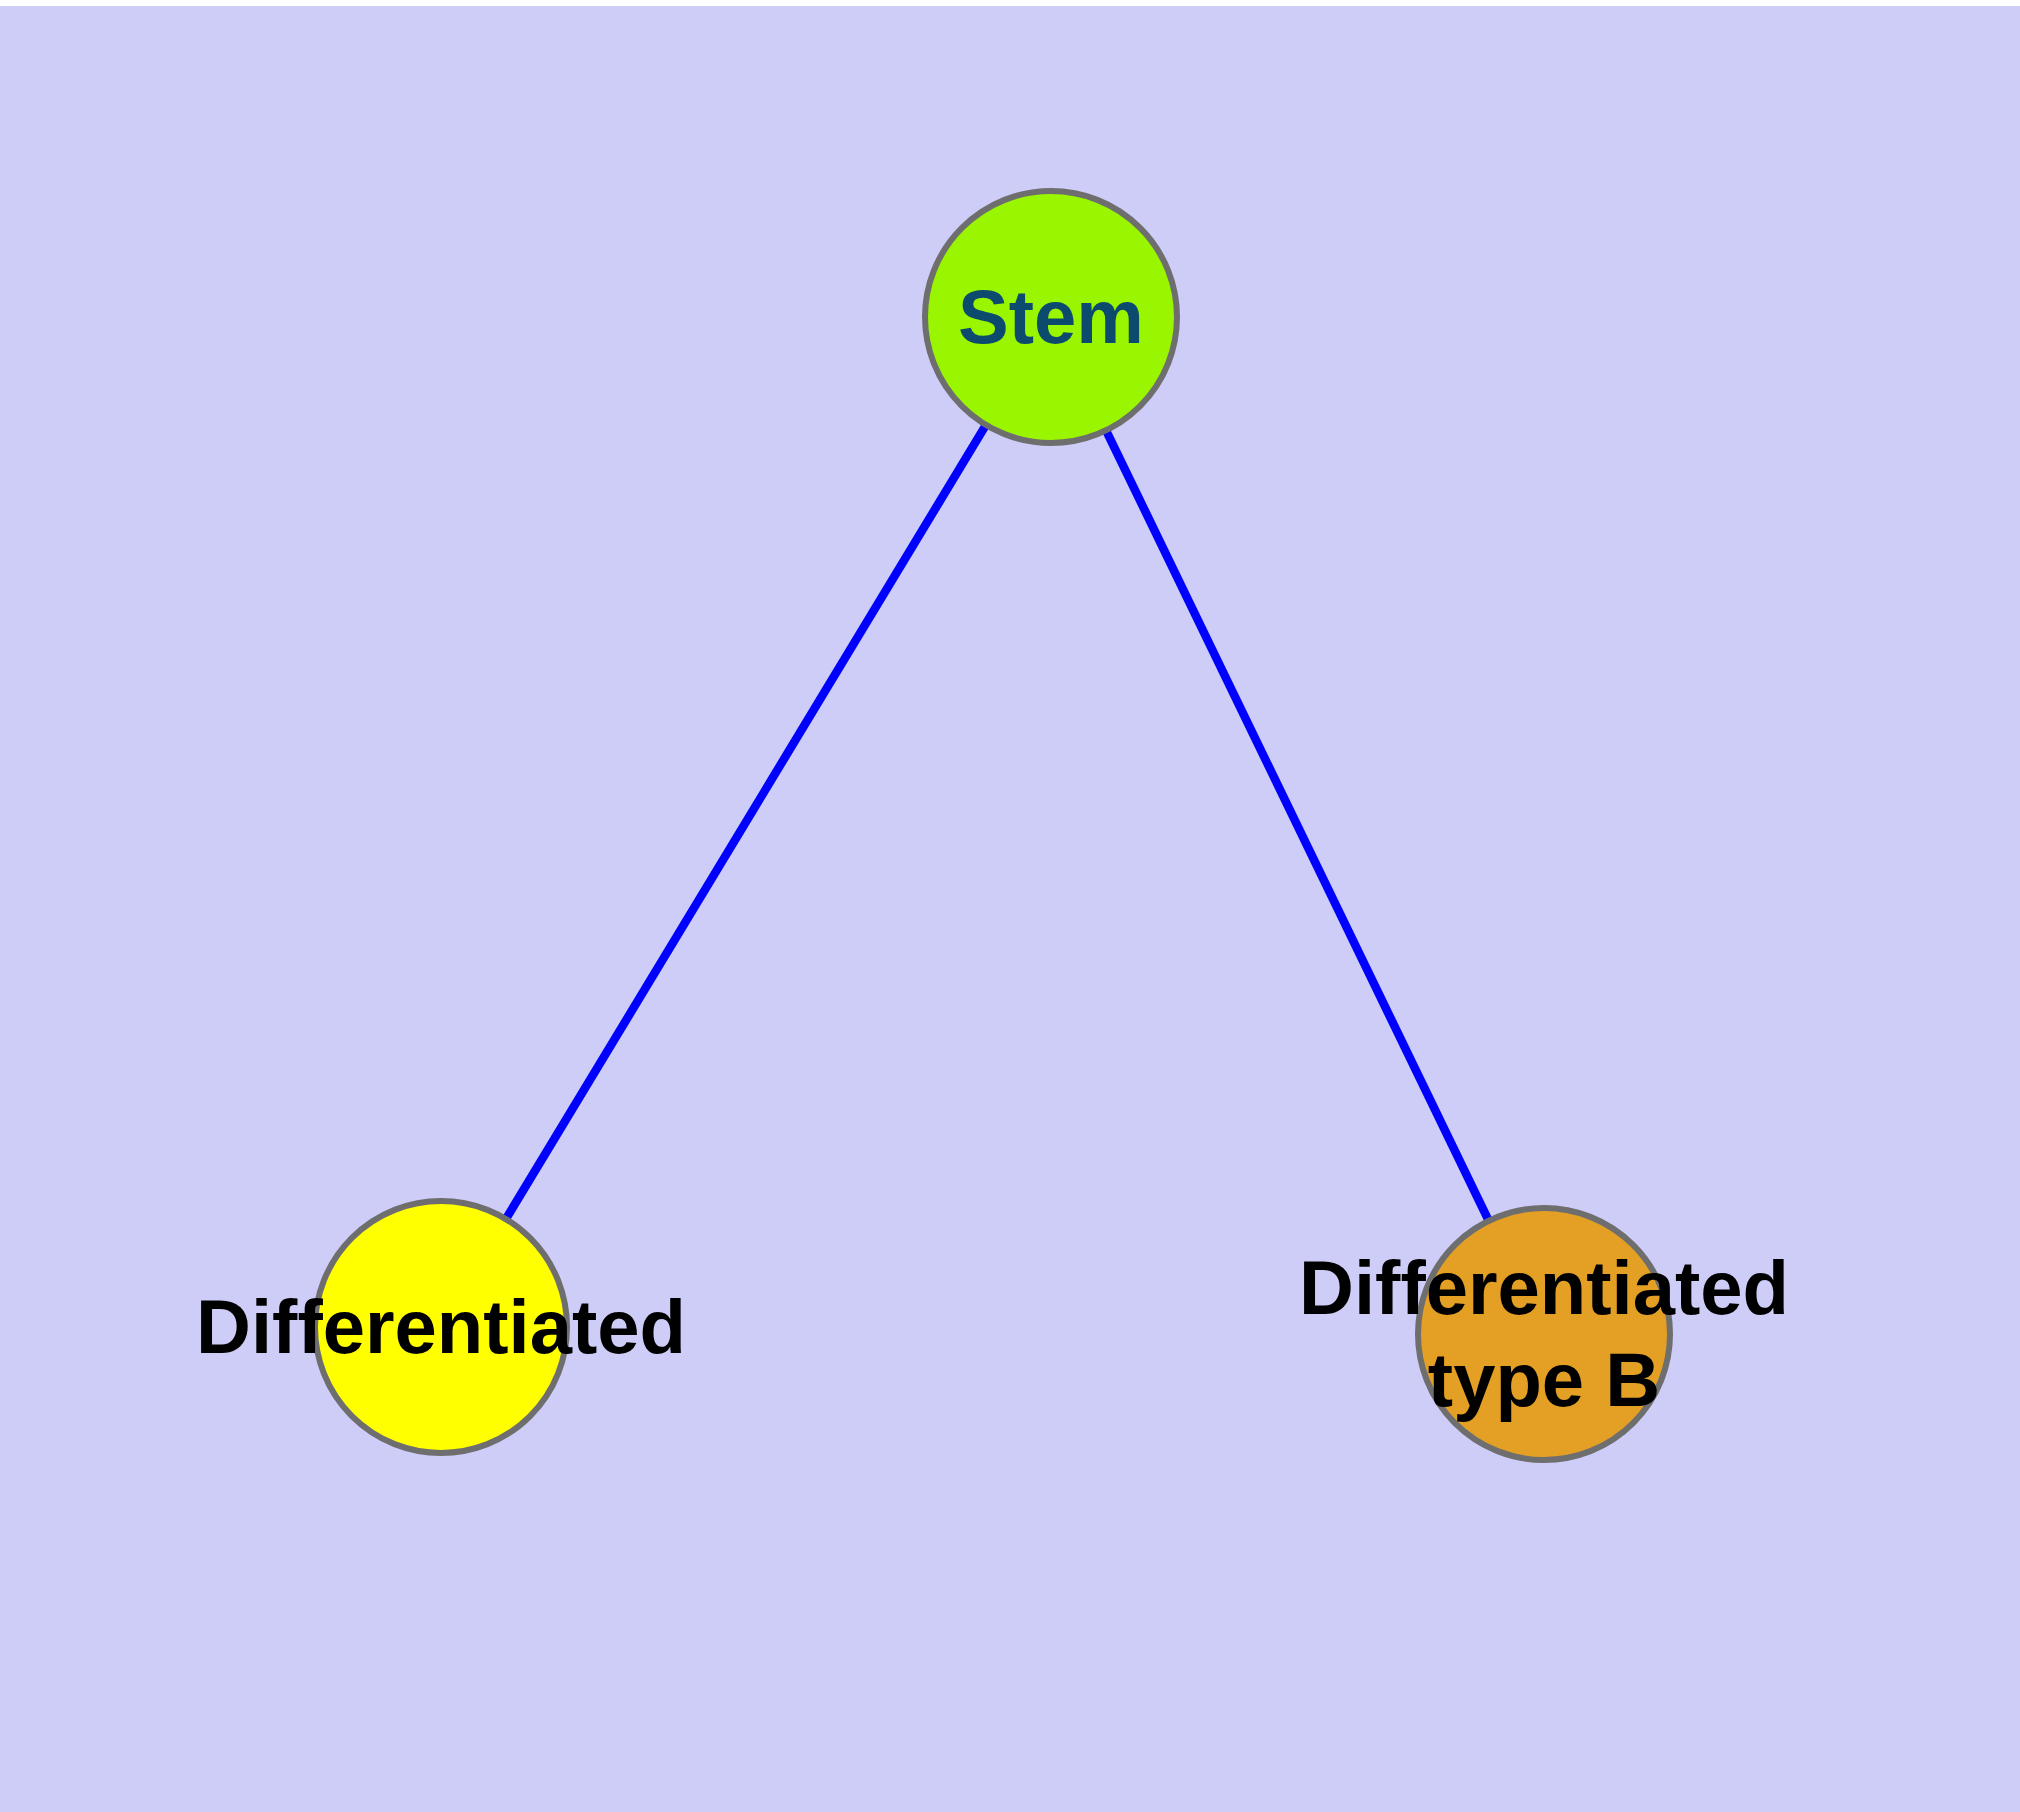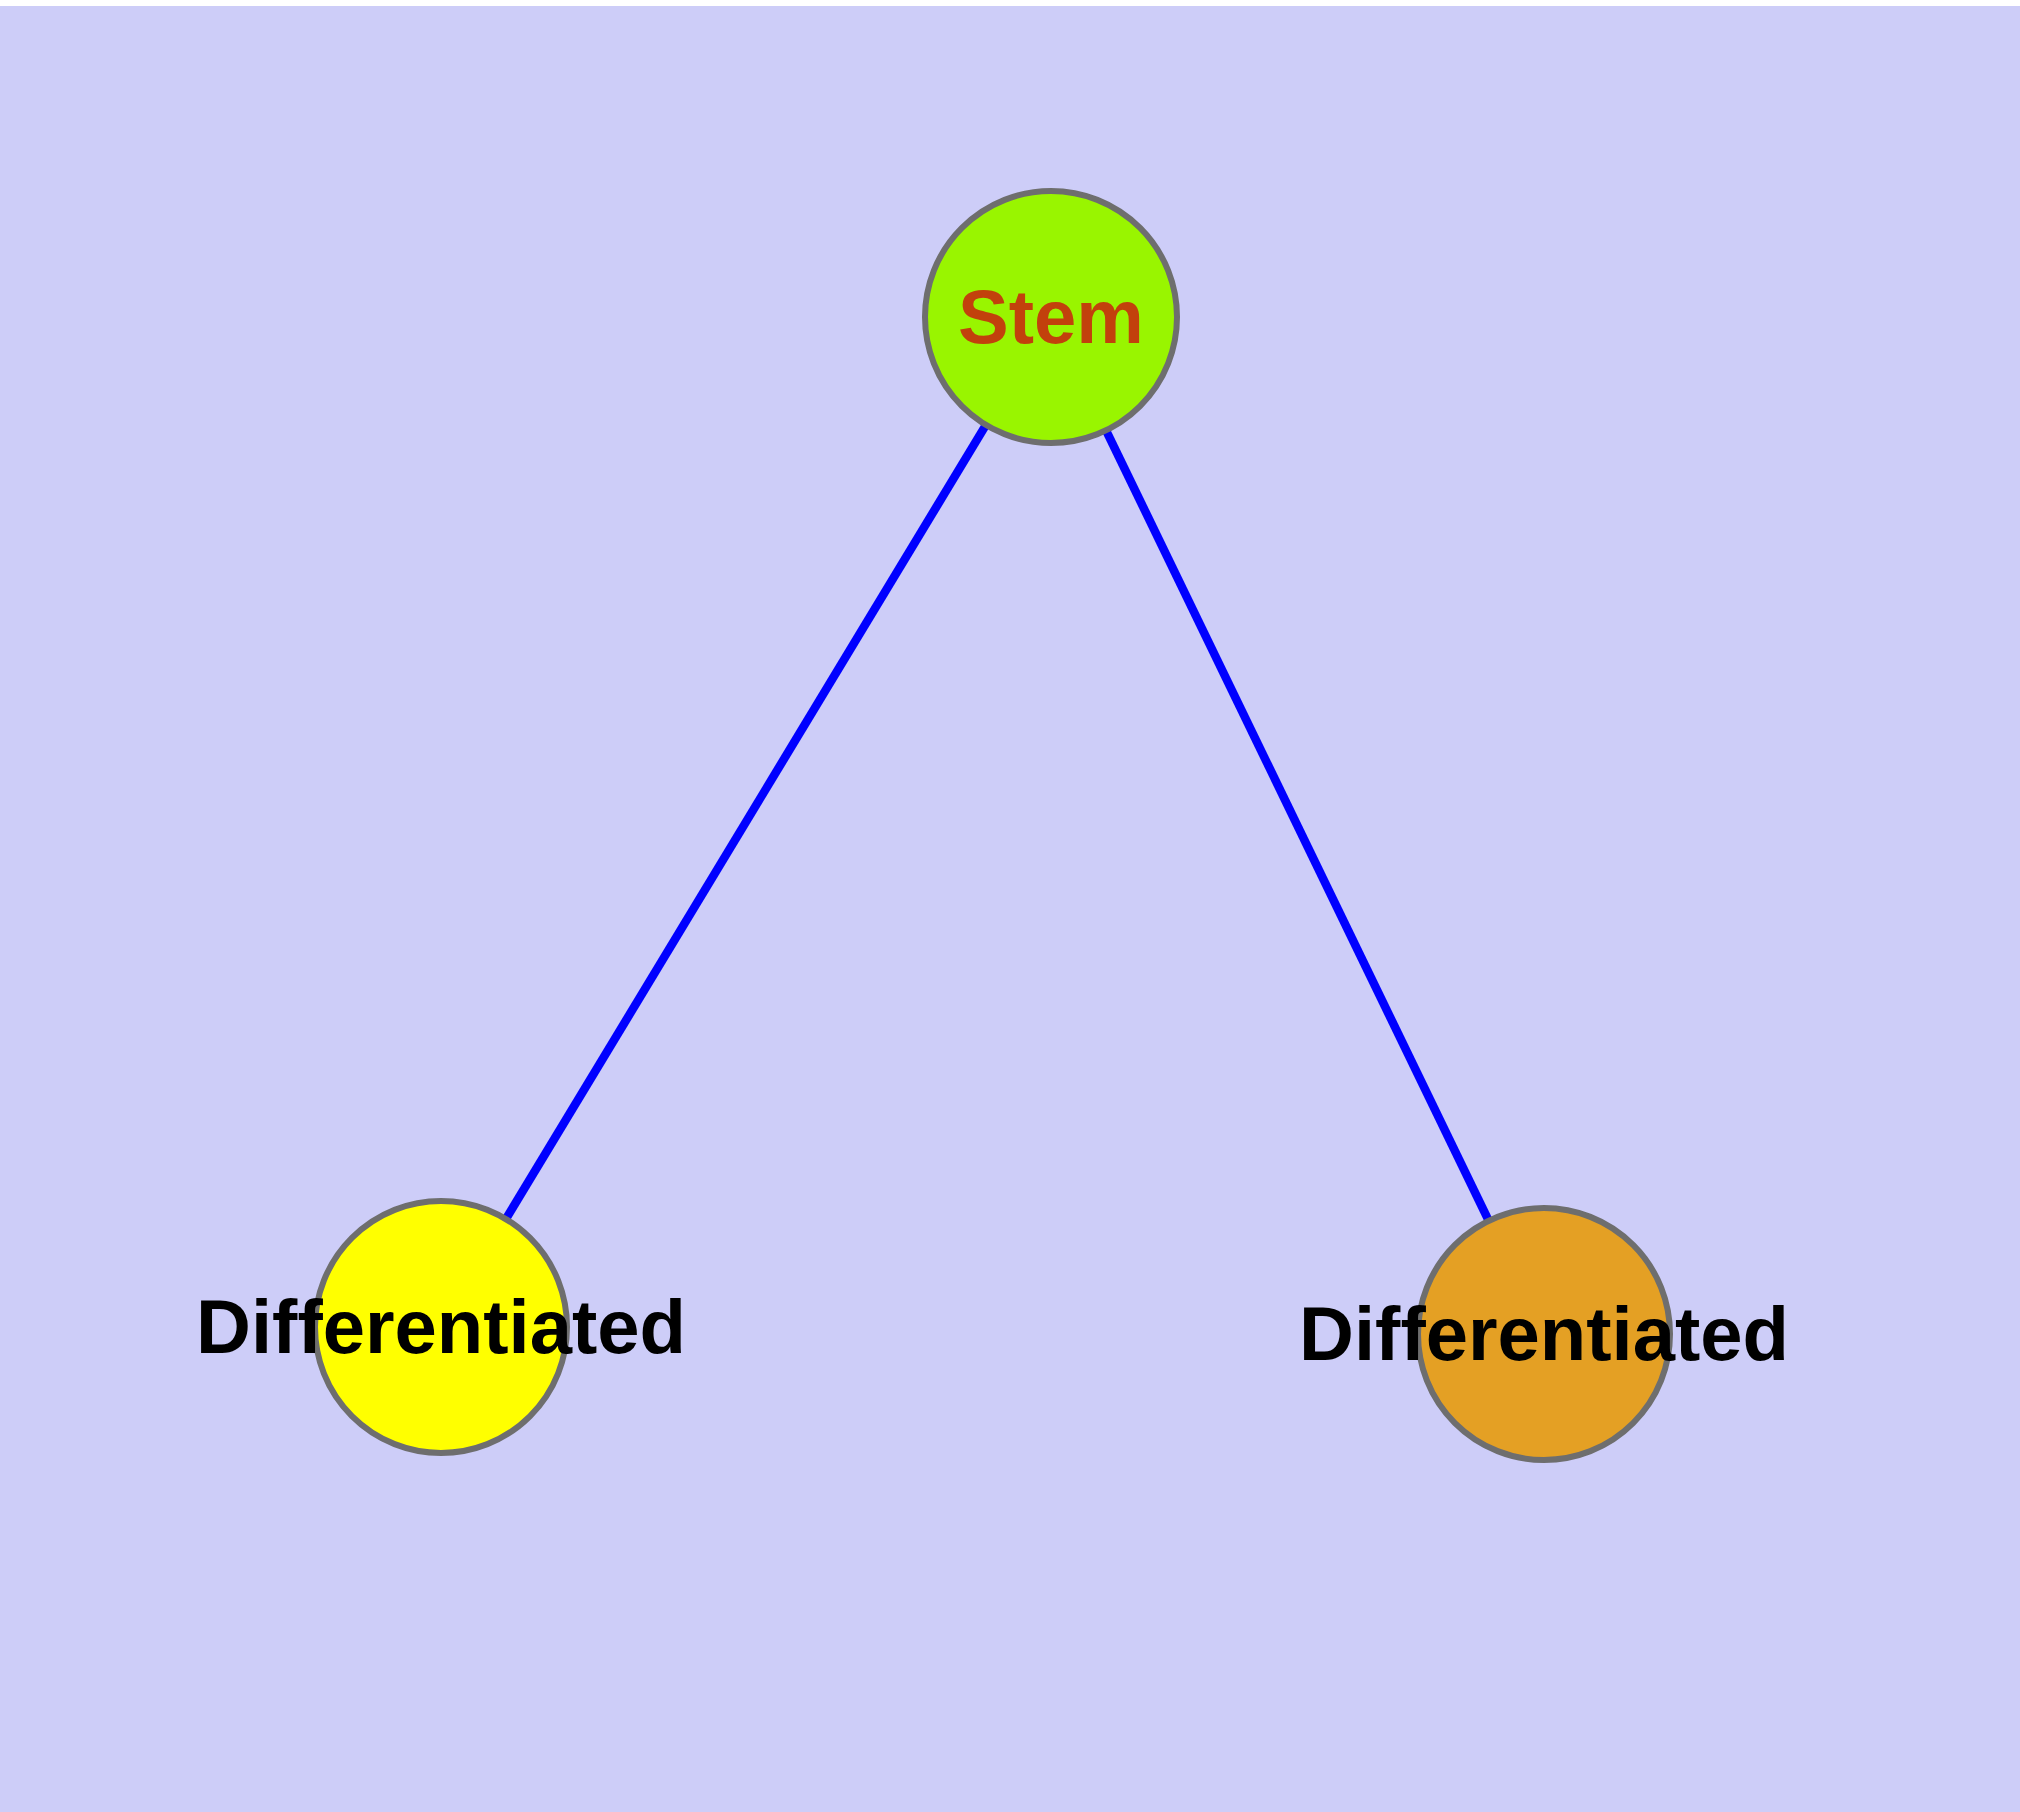--- a/index.html
+++ b/index.html
@@ -63,32 +63,33 @@
 
 <div class="stage">
   <div class="field" style="background: rgb(205, 205, 248);">
 
     <svg class="edge-layer" width="2021" height="1806" viewBox="0 7 2384 2131" xmlns="http://www.w3.org/2000/svg">
       <line class="edge" x1="1240" y1="374" x2="520" y2="1565" style="stroke: rgb(0, 0, 255);"></line>
       <line class="edge" x1="1240" y1="374" x2="1821" y2="1574" style="stroke: rgb(0, 0, 255);"></line>
     </svg>
 
     <div class="node" style="left: 922px; top: 182px; width: 258px; height: 258px; background: rgb(153, 245, 0); border-color: rgb(110, 110, 110);">
-      <div class="node-label" style="color: #c2410c;">
+      <div class="node-label" style="color: #0c4a6e;">
         <div>Stem</div>
       </div>
     </div>
 
     <div class="node" style="left: 312px; top: 1192px; width: 258px; height: 258px; background: rgb(255, 255, 0); border-color: rgb(110, 110, 110);">
       <div class="node-label" style="color: rgb(0, 0, 0);">
         <div>Differentiated</div>
       </div>
     </div>
 
     <div class="node" style="left: 1415px; top: 1199px; width: 258px; height: 258px; background: rgb(228, 160, 36); border-color: rgb(110, 110, 110);">
       <div class="node-label" style="color: rgb(0, 0, 0);">
         <div>Differentiated</div>
+        <div>type B</div>
       </div>
     </div>
 
   </div>
 </div>
 
 
 </body></html>

